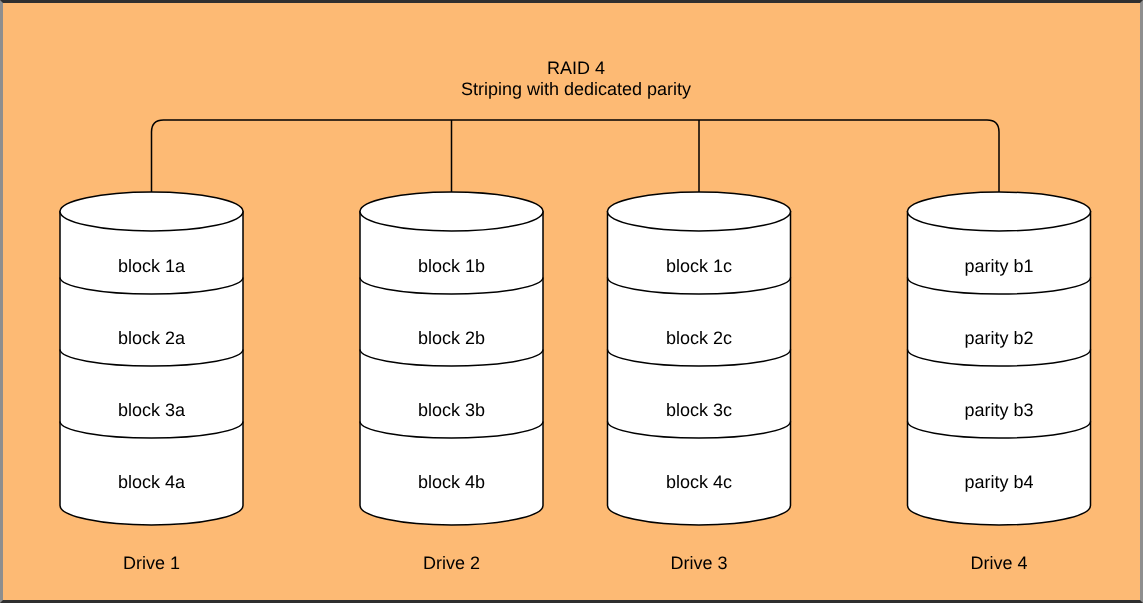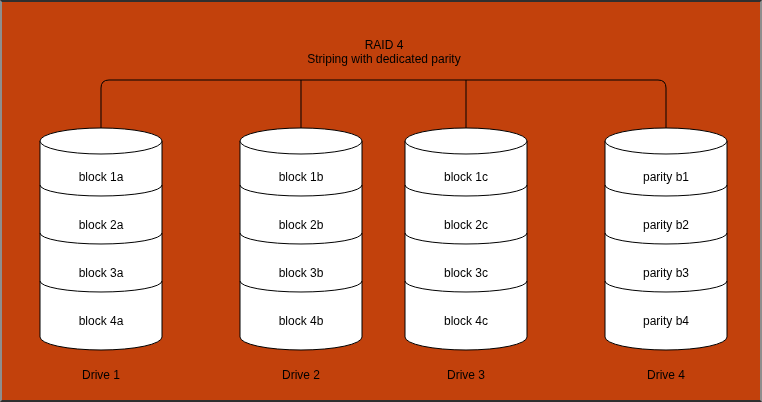--- a/index.html
+++ b/index.html
@@ -6,21 +6,21 @@
     margin: 0;
     padding: 0;
     background: #ffffff;
     font-family: "Liberation Sans", "DejaVu Sans", sans-serif;
   }
   .canvas {
     position: relative;
     width: 762px;
     height: 402px;
     box-sizing: border-box;
-    background: #c2410c;
+    background: #fdba74;
     border: 2px solid;
     border-color: #2f2f2f #8e8e8e #2f2f2f #8e8e8e;
     overflow: hidden;
   }
   svg { display: block; }
   .shape {
     fill: #ffffff;
     stroke: #000000;
     stroke-width: 1;
   }

